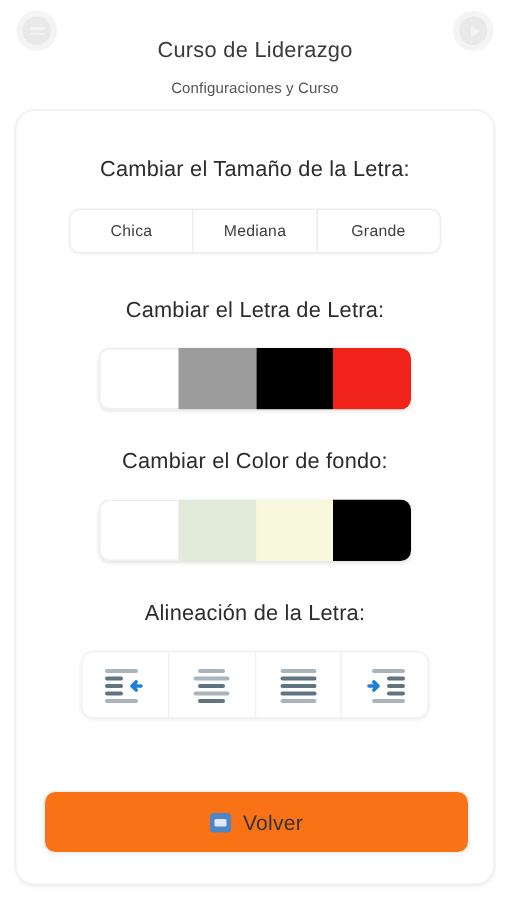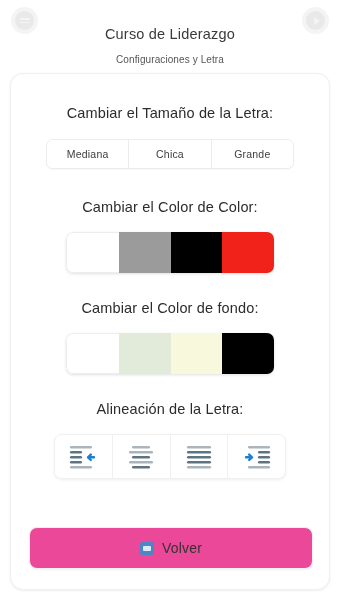--- a/index.html
+++ b/index.html
@@ -195,21 +195,21 @@
   }
   .align-btn:last-child { border-right: none; }
 
   
   .volver-btn {
     position: absolute;
     left: 18px;
     bottom: 20px;
     width: 284px;
     height: 42px;
-    background: #ec4899;
+    background: #f97316;
     border: 1px solid #f1f1f1;
     border-radius: 8px;
     box-shadow: 0 1px 3px rgba(0,0,0,0.06);
     display: flex;
     align-items: center;
     justify-content: center;
     gap: 8px;
     cursor: pointer;
     font-family: "Liberation Sans", sans-serif;
     text-align: right;
@@ -247,44 +247,44 @@
       <span class="circle-glyph">
         <span class="menu-lines">
             <i></i>
             <i></i>
           </span>
       </span>
     </div>
 
     <div class="header-titles">
       <div class="header-title">Curso de Liderazgo</div>
-      <div class="header-subtitle">Configuraciones y Letra</div>
+      <div class="header-subtitle">Configuraciones y Curso</div>
     </div>
 
     <div class="header-btn right">
       <span class="circle-glyph">
         <span class="play-tri"></span>
       </span>
     </div>
 
   </div>
 
   <div class="card">
 
     <div class="section" style="margin-top:31px;">
       <div class="section-label">Cambiar el Tamaño de la Letra:</div>
       <div class="size-group" style="margin-top:18px;">
+        <button class="size-btn">Chica</button>
         <button class="size-btn">Mediana</button>
-        <button class="size-btn">Chica</button>
         <button class="size-btn">Grande</button>
       </div>
     </div>
 
     <div class="section" style="margin-top:30px;">
-      <div class="section-label">Cambiar el Color de Color:</div>
+      <div class="section-label">Cambiar el Letra de Letra:</div>
       <div class="swatch-row" style="margin-top:17px;">
         <button class="swatch first" style="background:#ffffff;"></button>
         <button class="swatch" style="background:#9b9b9b;"></button>
         <button class="swatch" style="background:#000000;"></button>
         <button class="swatch" style="background:#f02219;"></button>
       </div>
     </div>
 
     <div class="section" style="margin-top:27px;">
       <div class="section-label">Cambiar el Color de fondo:</div>

